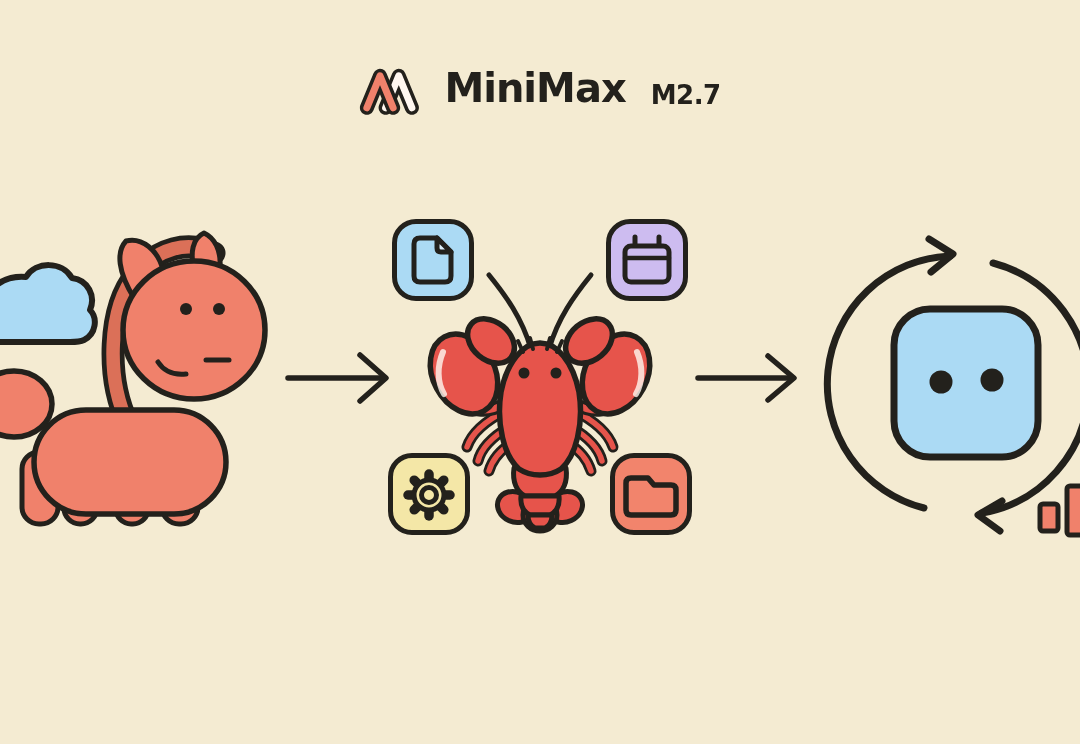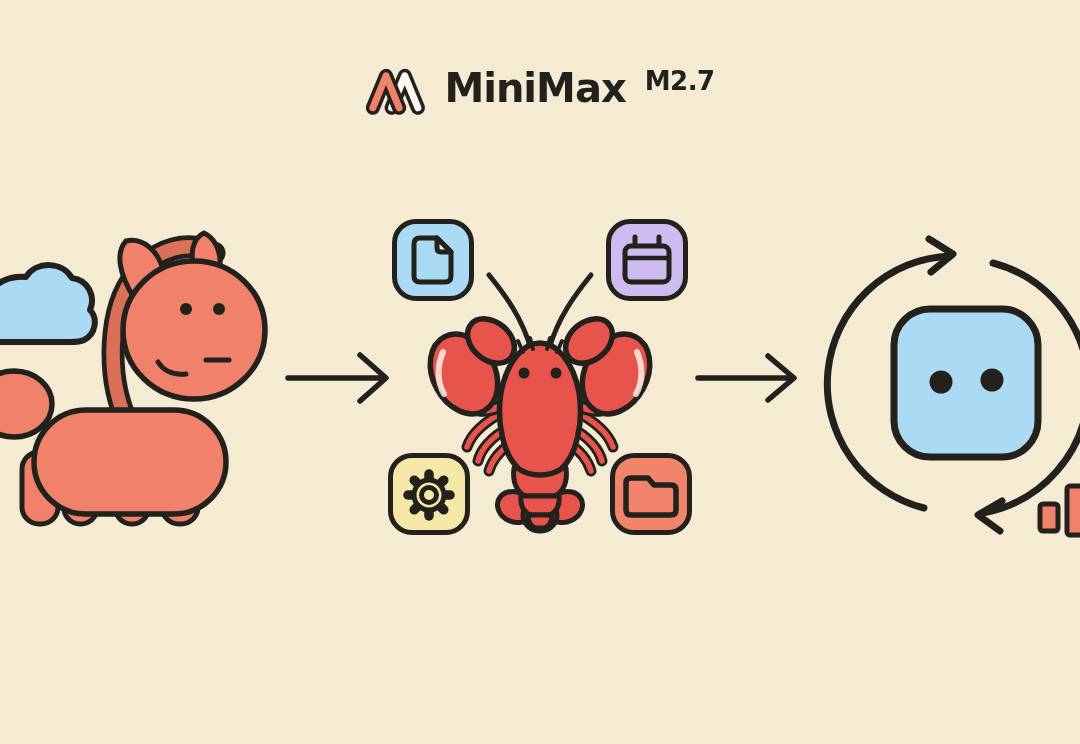--- a/index.html
+++ b/index.html
@@ -7,29 +7,29 @@
     width:1080px;height:744px;overflow:hidden;position:relative;
     background:var(--bg);
     font-family:"DejaVu Sans","Liberation Sans",sans-serif;
   }
   .canvas{position:absolute;inset:0;width:1080px;height:744px;background:var(--bg);}
   .scene-svg{position:absolute;left:0;top:0;width:1080px;height:744px;}
 
   
   .logo{
     position:absolute;top:62px;left:50%;transform:translateX(-50%);
-    display:flex;align-items:flex-start;gap:19px;height:56px;
+    display:flex;align-items:flex-start;gap:25px;height:56px;
   }
   .logo .brand{
     color:var(--ink);font-size:40px;font-weight:800;line-height:52px;
     letter-spacing:-1px;
   }
   .logo .version{
     color:var(--ink);font-size:26px;font-weight:600;line-height:26px;
-    margin-top:6px;letter-spacing:-0.5px;
+    margin-top:20px;letter-spacing:-0.5px;
   }
 
   
   .tile{
     position:absolute;width:82px;height:82px;box-sizing:border-box;
     border:5px solid var(--ink);border-radius:24px;
     display:flex;align-items:center;justify-content:center;
   }
   .tile-doc{left:392px;top:219px;background:var(--blue);}
   .tile-cal{left:606px;top:219px;background:var(--lavender);}

